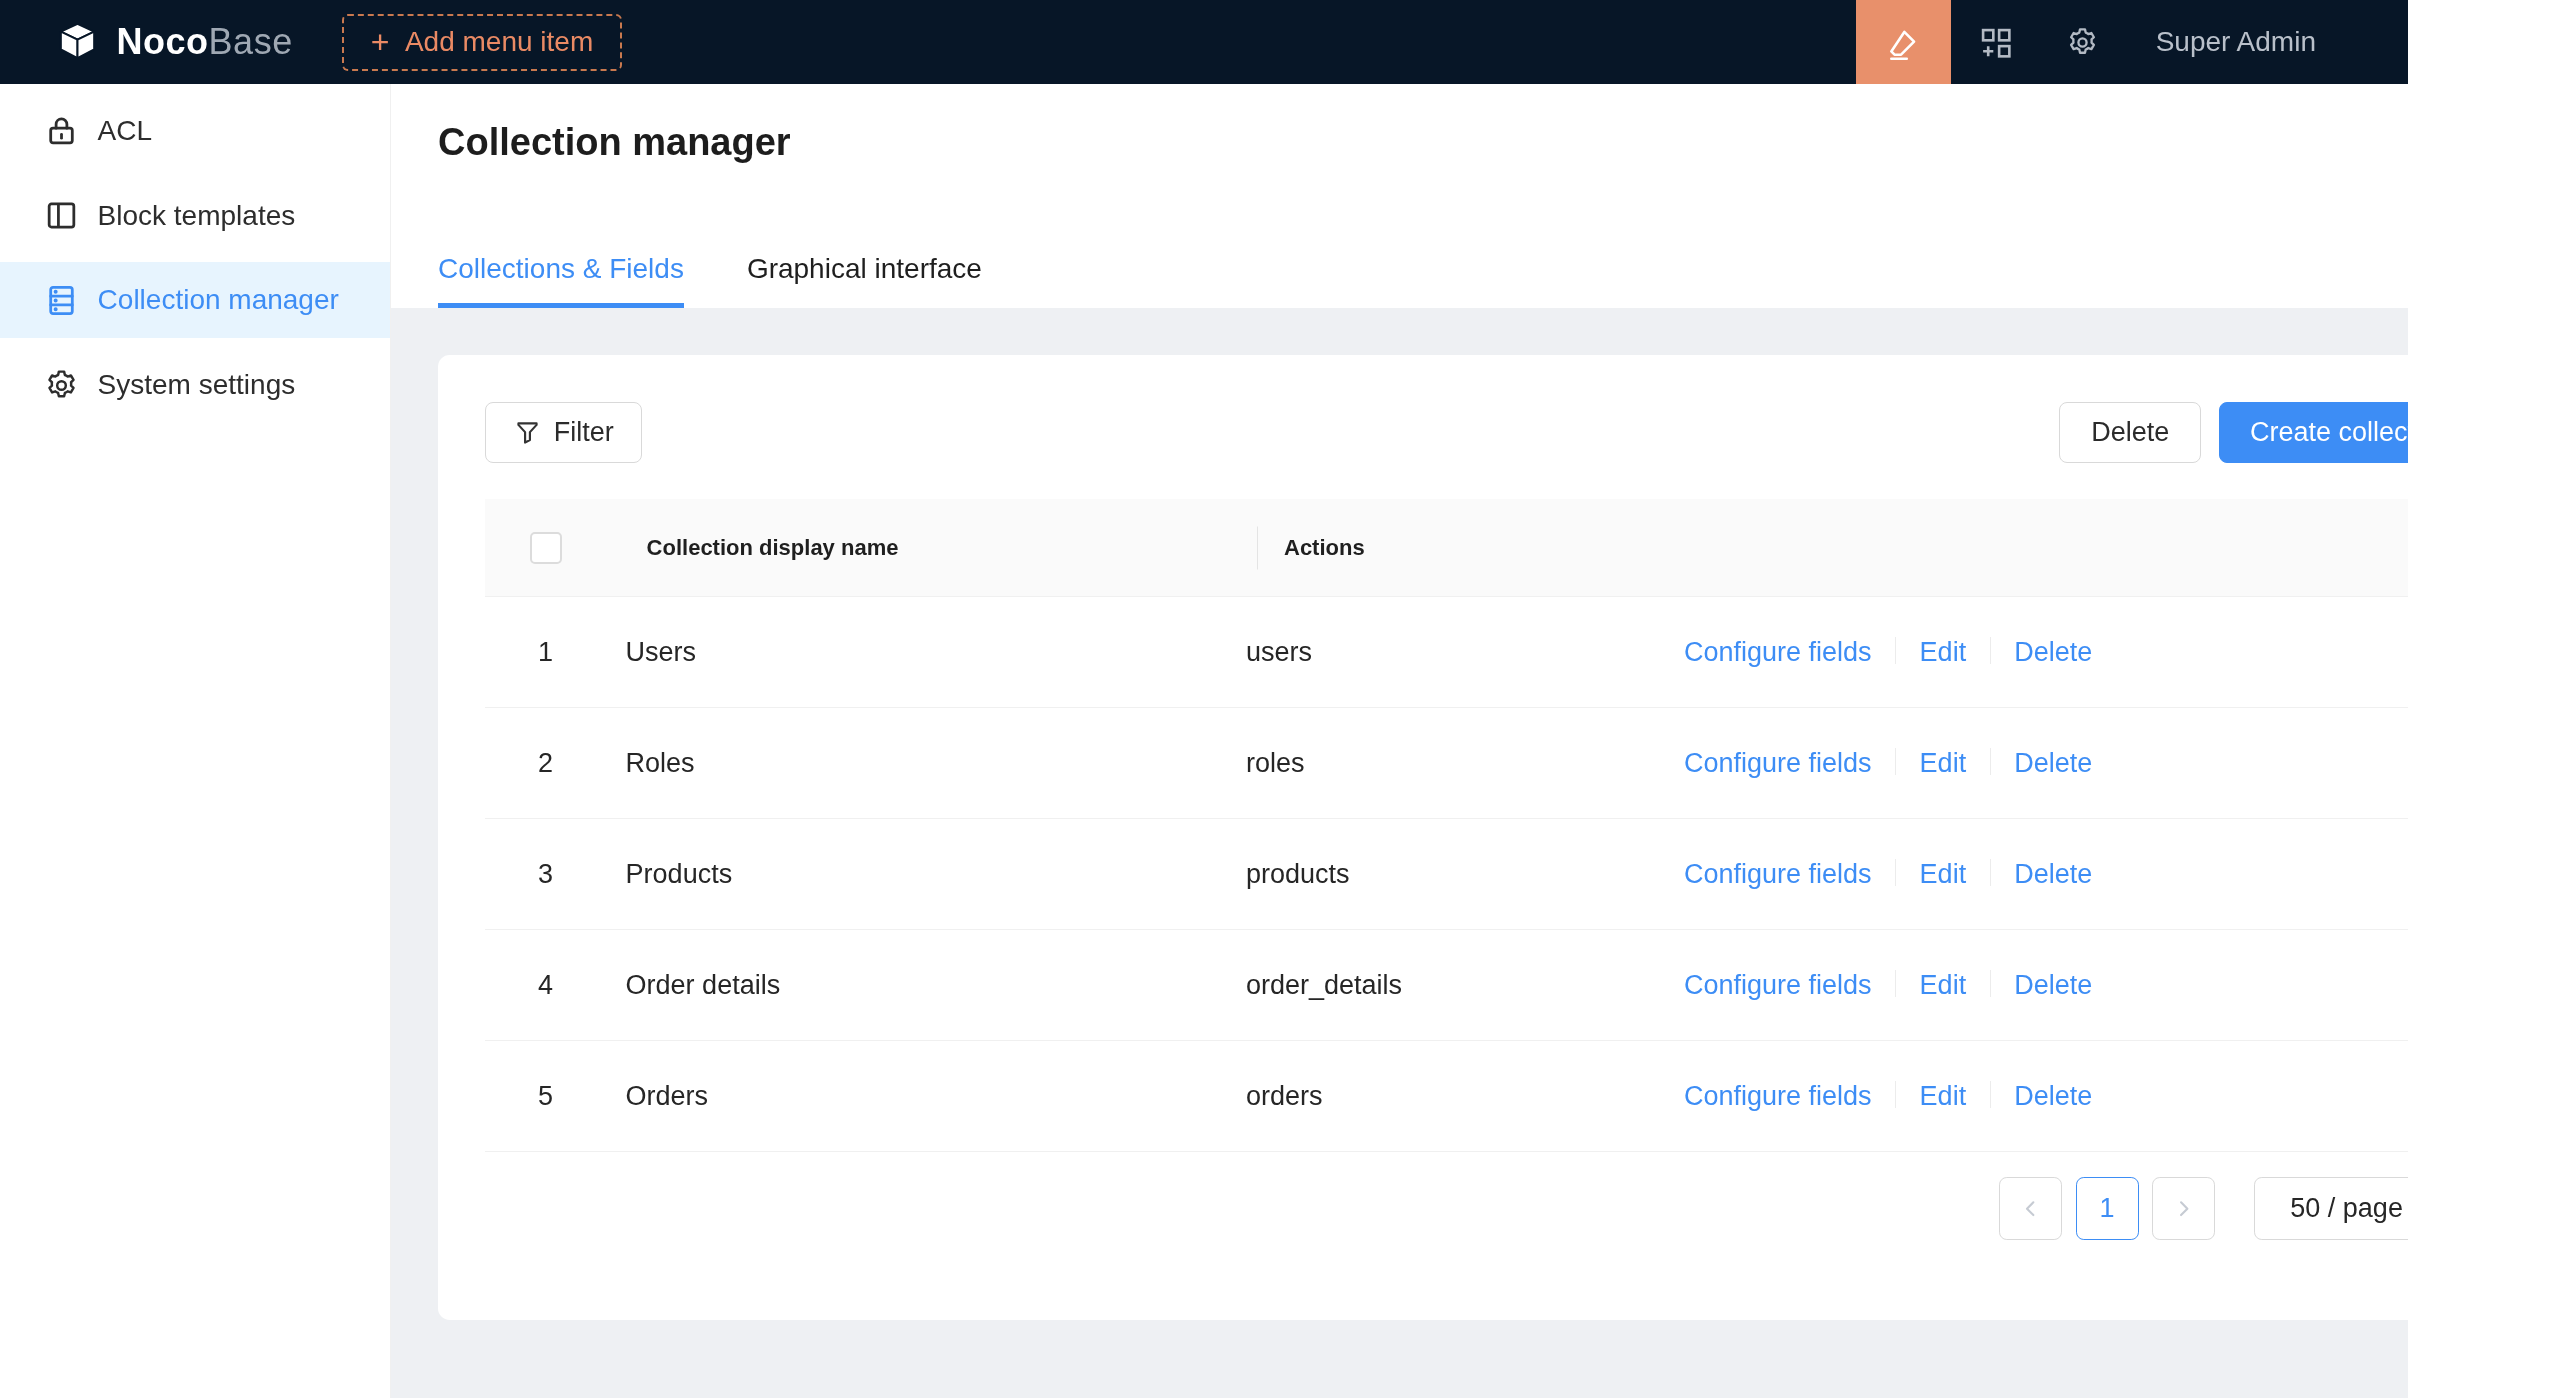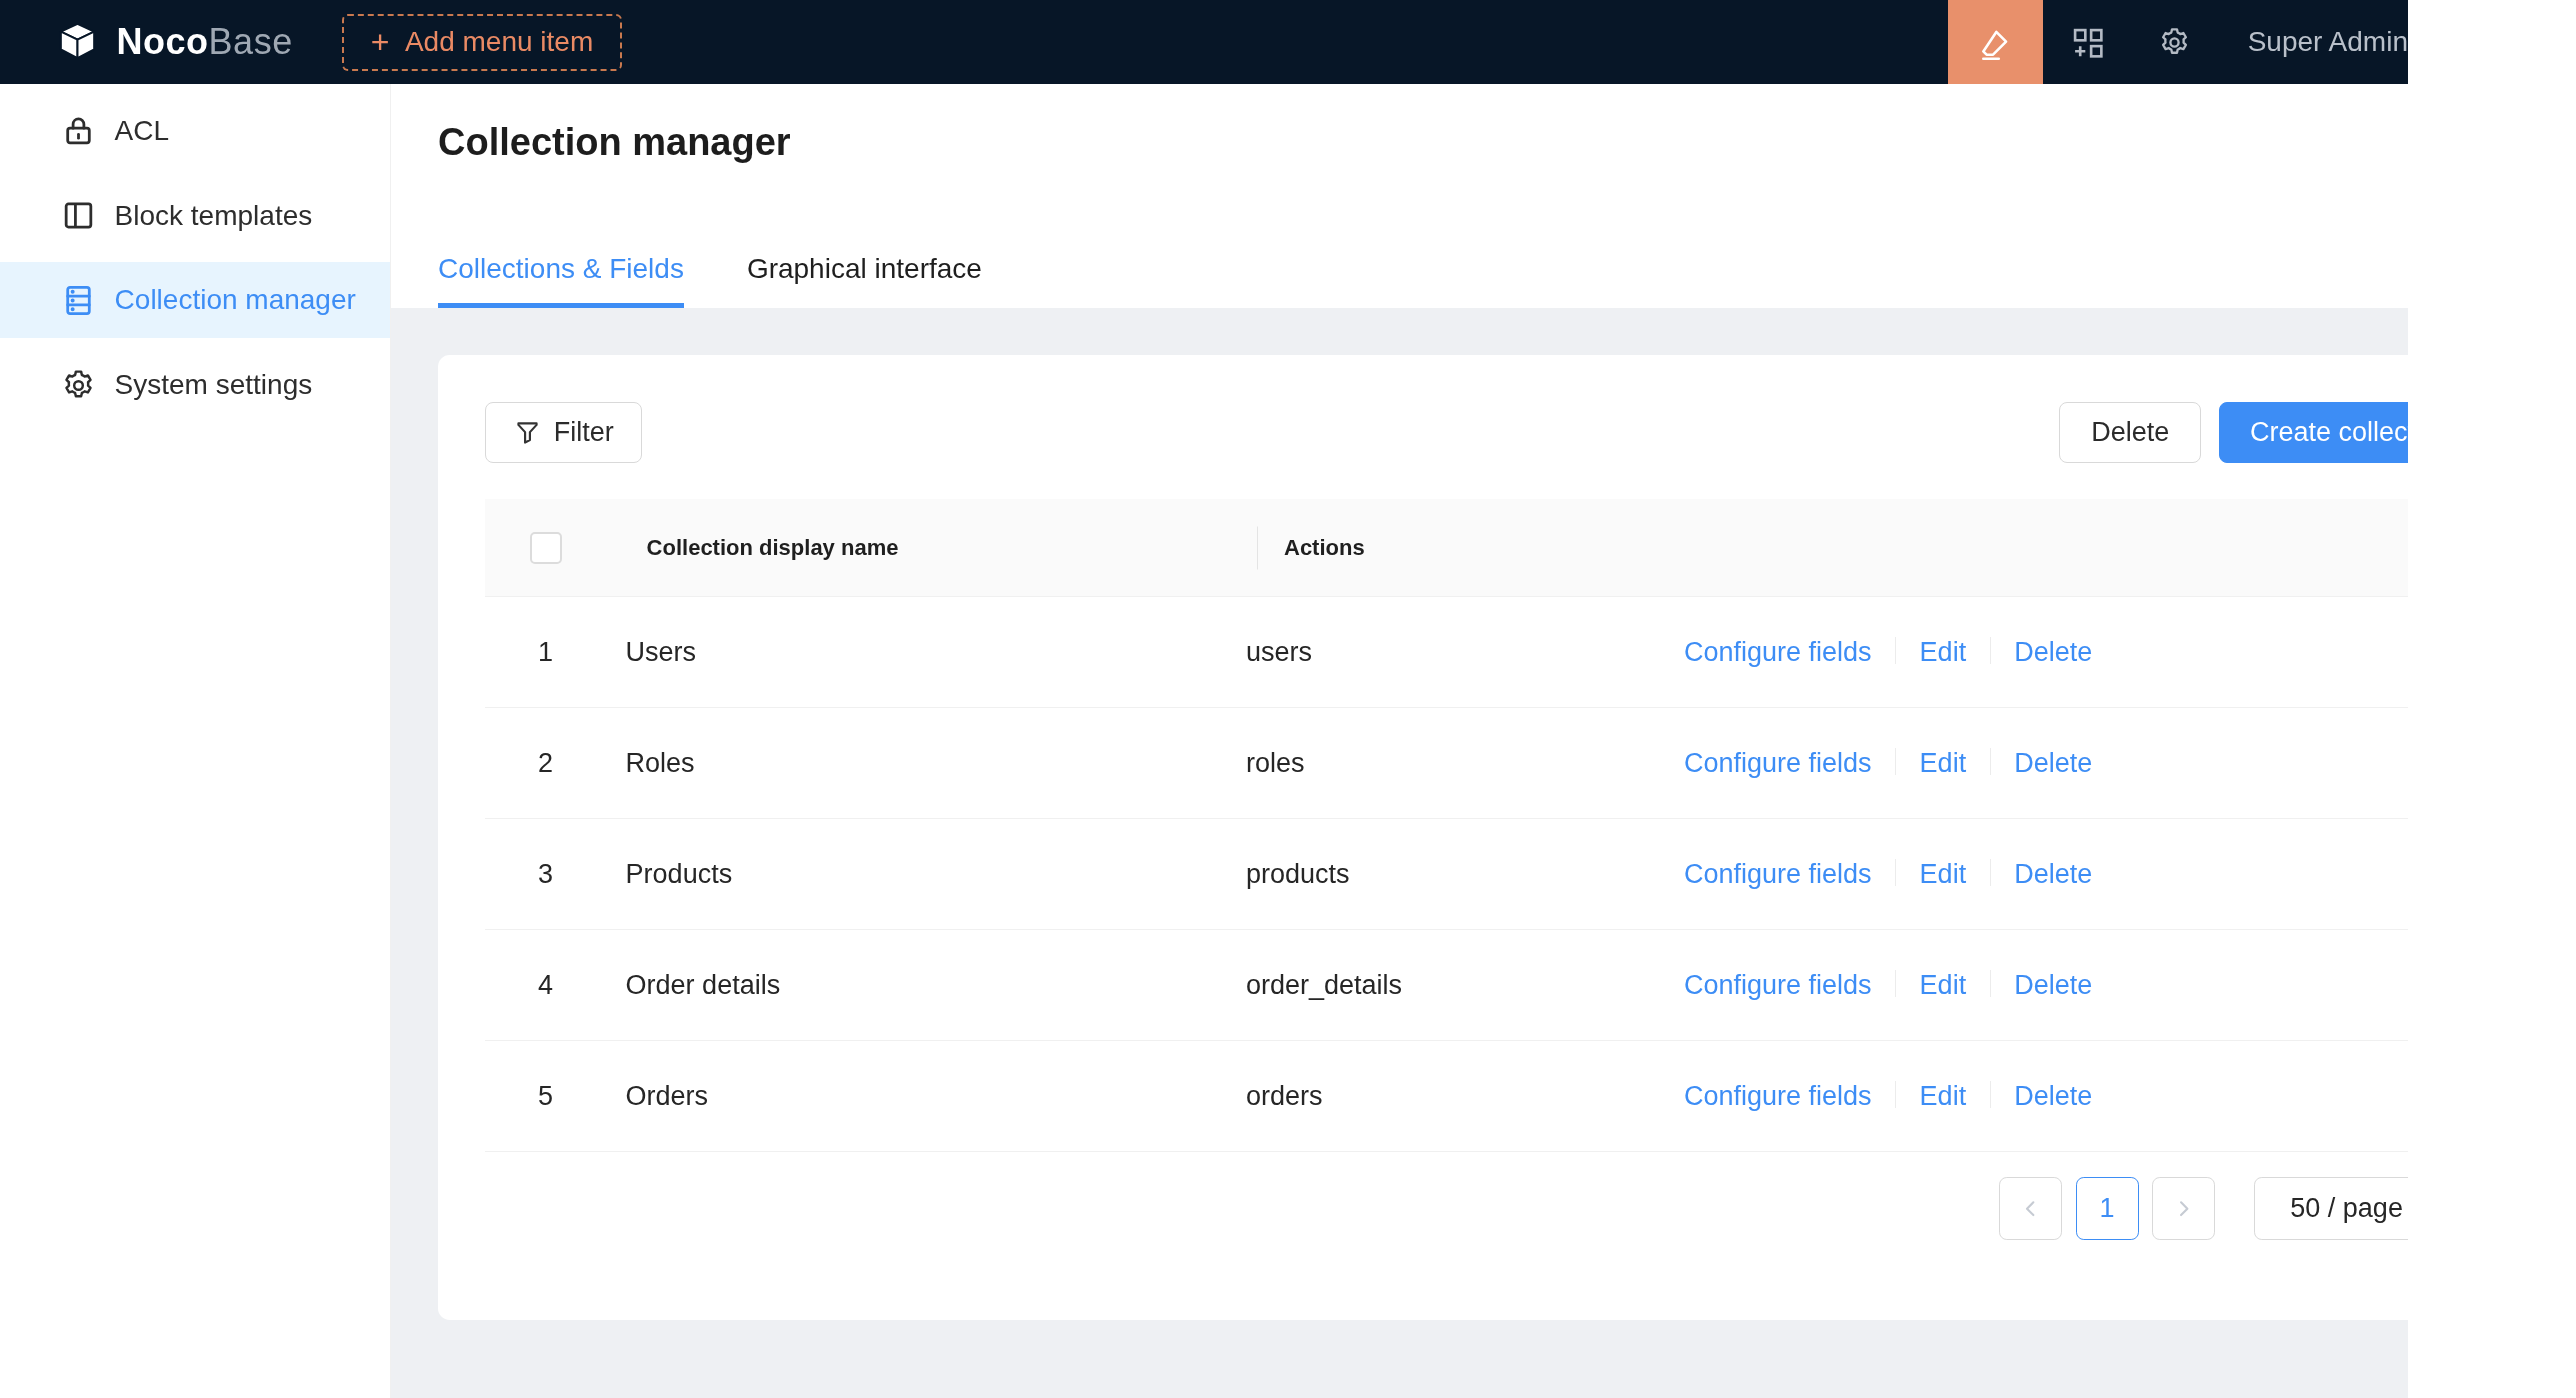--- a/index.html
+++ b/index.html
@@ -24,33 +24,33 @@
     display:flex;align-items:center;z-index:5;}
   .logo{display:flex;align-items:center;gap:15.6px;margin-left:54px;}
   .logo svg{width:47px;height:47px;}
   .logo-text{font-size:36px;letter-spacing:0.5px;}
   .logo-noco{color:#ffffff;font-weight:700;}
   .logo-base{color:#9fa8b3;font-weight:400;}
   .add-menu{margin-left:49px;height:57px;display:inline-flex;align-items:center;gap:15.6px;
     padding:0 27px;background:transparent;border:2px dashed #c9794f;border-radius:5.9px;
     color:var(--accent-orange-text);font-size:28px;cursor:pointer;font-family:inherit;}
   .add-menu .plus{font-size:32px;font-weight:300;line-height:1;}
-  .topbar-right{margin-left:auto;display:flex;align-items:center;height:100%;}
+  .topbar-right{margin-left:auto;display:flex;align-items:center;height:100%;padding-right:92px;}
   .editor-toggle{width:95px;height:100%;background:var(--accent-orange);
     display:flex;align-items:center;justify-content:center;cursor:pointer;}
   .icon-btn{height:100%;padding:0 26.4px;display:flex;align-items:center;justify-content:center;
     color:#b3bac4;cursor:pointer;}
   .icon-btn svg{width:35px;height:35px;}
   .user-name{margin-left:29px;color:var(--muted);font-size:28px;cursor:pointer;}
 
   
   .sidebar{position:absolute;top:84px;left:0;width:391px;height:1314px;background:#fff;
     border-right:1px solid #f0f0f0;z-index:2;}
   .side-item{height:76px;margin:8.8px 0;display:flex;align-items:center;gap:17.6px;
-    padding-left:60px;color:#2d2d2d;font-size:28px;cursor:pointer;}
+    padding-left:43px;color:#2d2d2d;font-size:28px;cursor:pointer;}
   .side-item svg{width:37px;height:37px;flex:0 0 37px;color:#2d2d2d;}
   .side-item.selected{background:var(--selected-bg);color:var(--primary);}
   .side-item.selected svg{color:var(--primary);}
 
   
   .main{position:absolute;top:84px;left:391px;width:2185px;height:1314px;
     display:flex;flex-direction:column;}
   .page-head{background:#fff;height:224px;position:relative;padding:37px 0 0 47px;}
   .page-title{font-size:38px;font-weight:700;color:#1d1d1d;}
   .tabs{position:absolute;left:47px;bottom:0;display:flex;gap:63px;}

